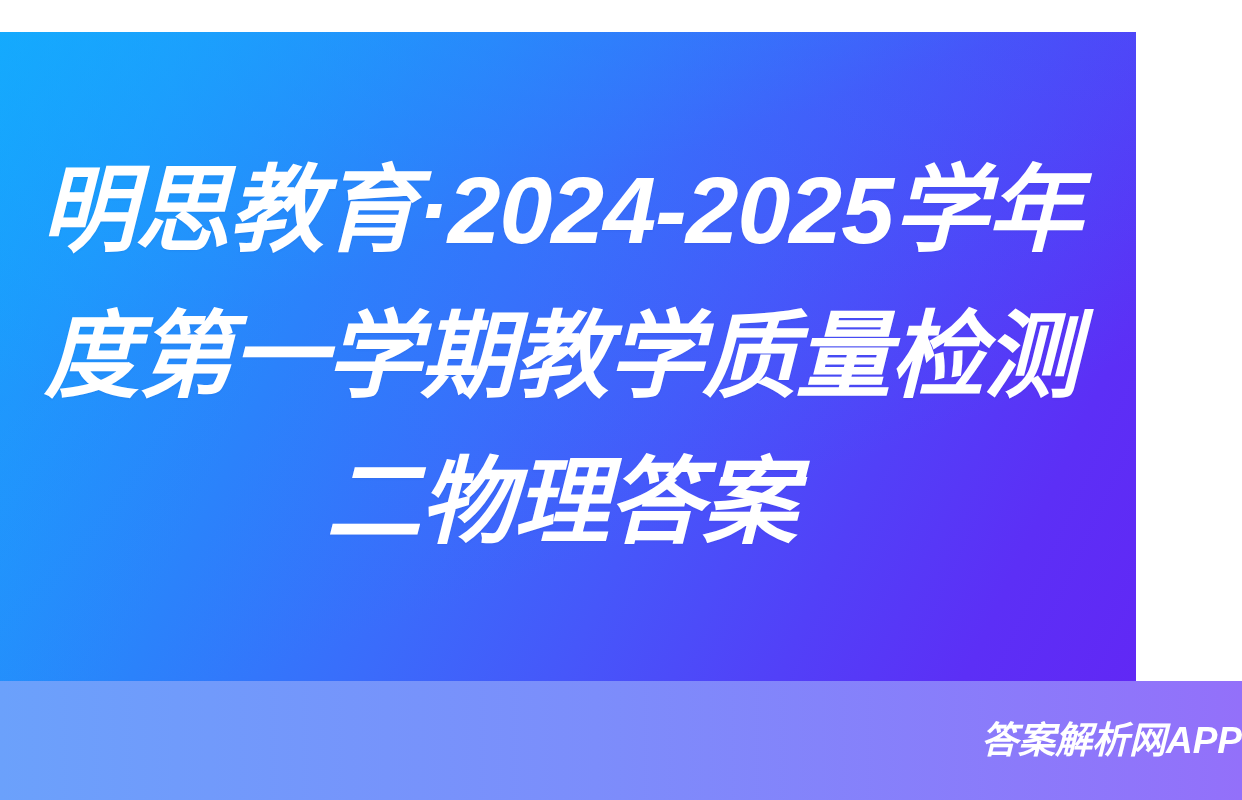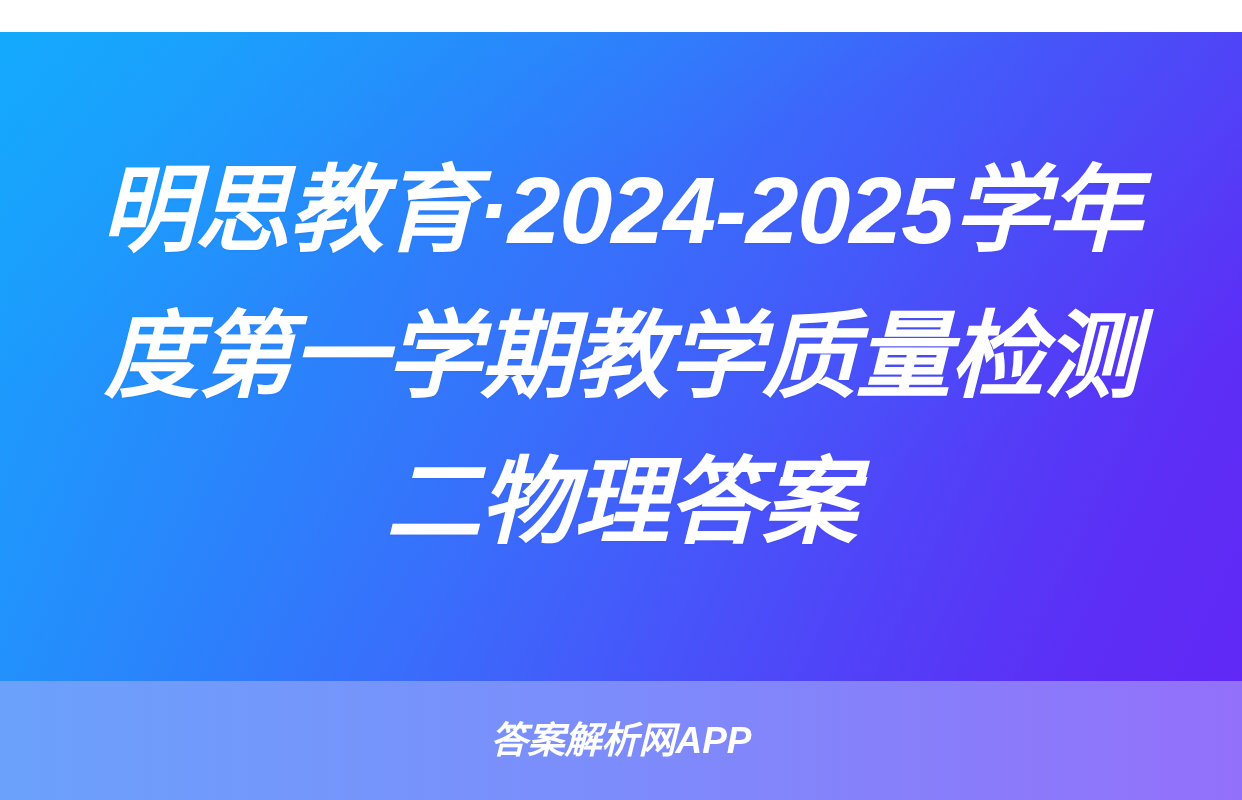--- a/index.html
+++ b/index.html
@@ -18,35 +18,34 @@
     height: 800px;
     display: flex;
     flex-direction: column;
     font-family: "Liberation Sans", "DejaVu Sans", sans-serif;
     -webkit-font-smoothing: antialiased;
   }
 
   
   .hero {
     position: relative;
-    width: 1242px;
+    width: 1136px;
     height: 676px;
     background:
       linear-gradient(115deg,
         #11ABFE 0%,
         #1C9CFD 13%,
         #2B82FB 30%,
         #3A6CFB 46%,
         #4657FA 60%,
         #5240F8 75%,
         #5C2FF6 88%,
         #6128F5 100%);
     display: flex;
     flex-direction: column;
-    align-items: center;
     justify-content: center;
     overflow: hidden;
     margin-top: 32px;
   }
 
   
   .hero::after {
     content: "";
     position: absolute;
     inset: 0;
@@ -74,21 +73,21 @@
   }
 
   
   .footer-band {
     position: relative;
     width: 1242px;
     height: 124px;
     background: linear-gradient(90deg, #6BA1FB 0%, #7C8DFB 48%, #9370FA 100%);
     display: flex;
     align-items: center;
-    justify-content: center;
+    justify-content: flex-end;
   }
 
   .footer-text {
     color: #ffffff;
     font-size: 37px;
     font-weight: 700;
     font-style: italic;
     letter-spacing: 0px;
     line-height: 1;
     white-space: nowrap;

